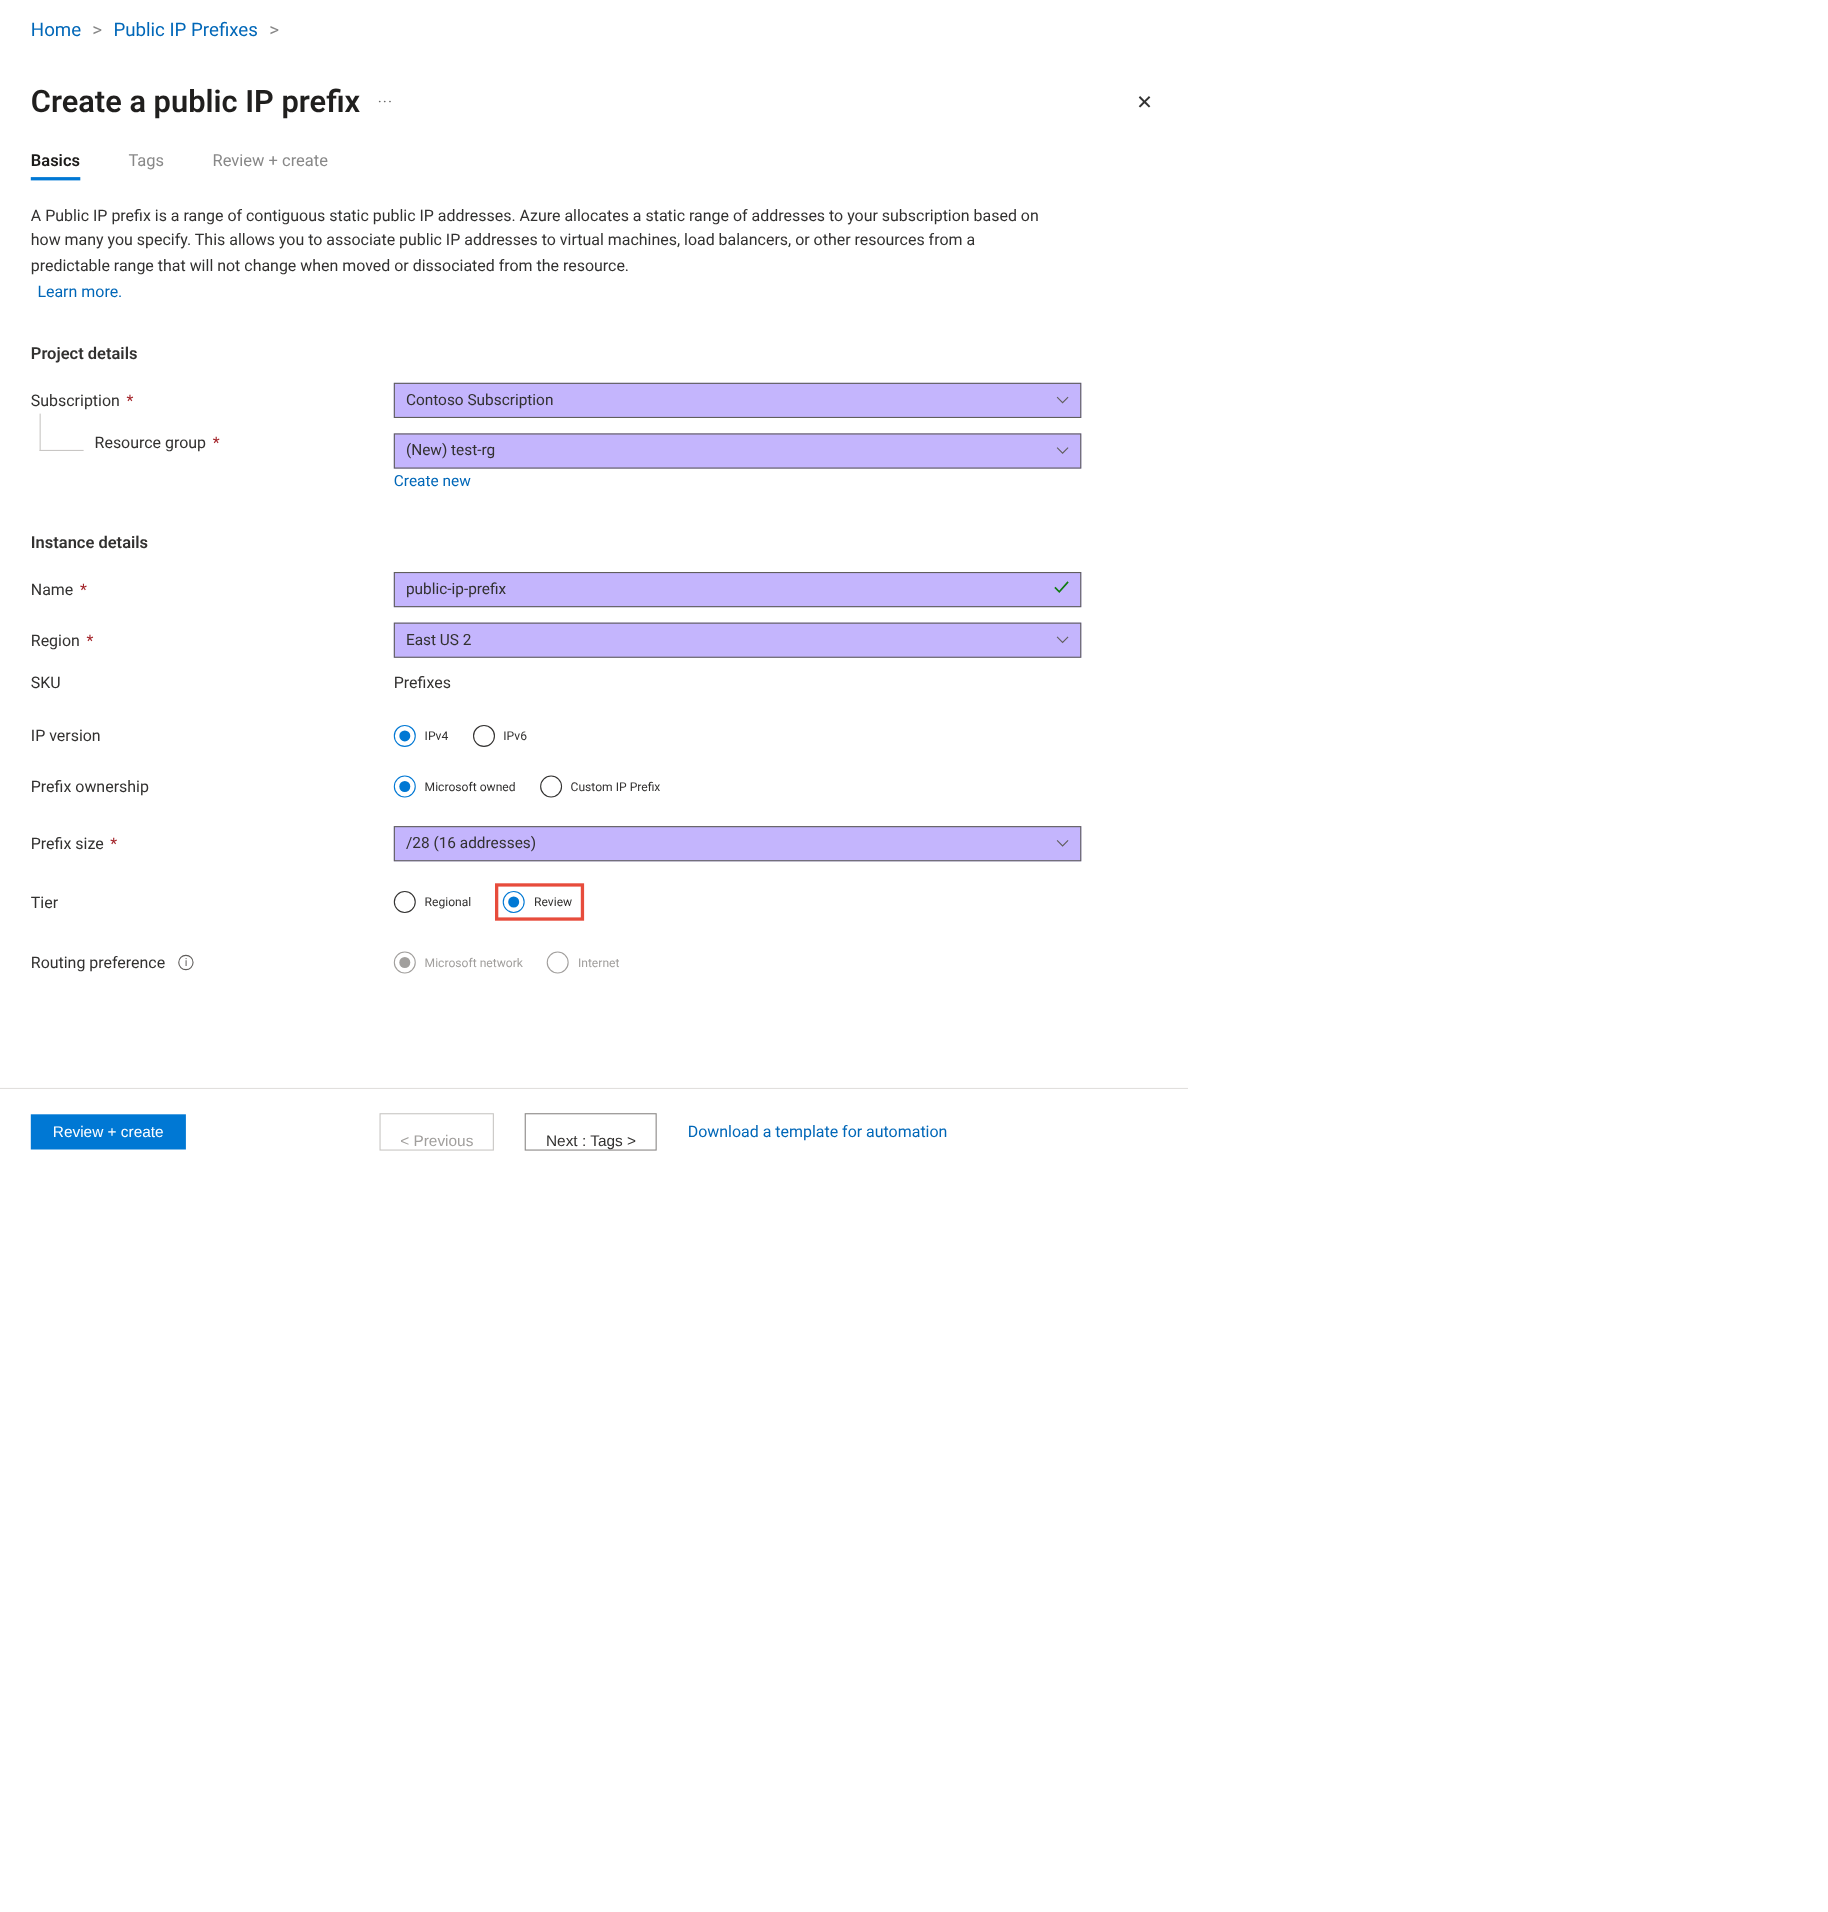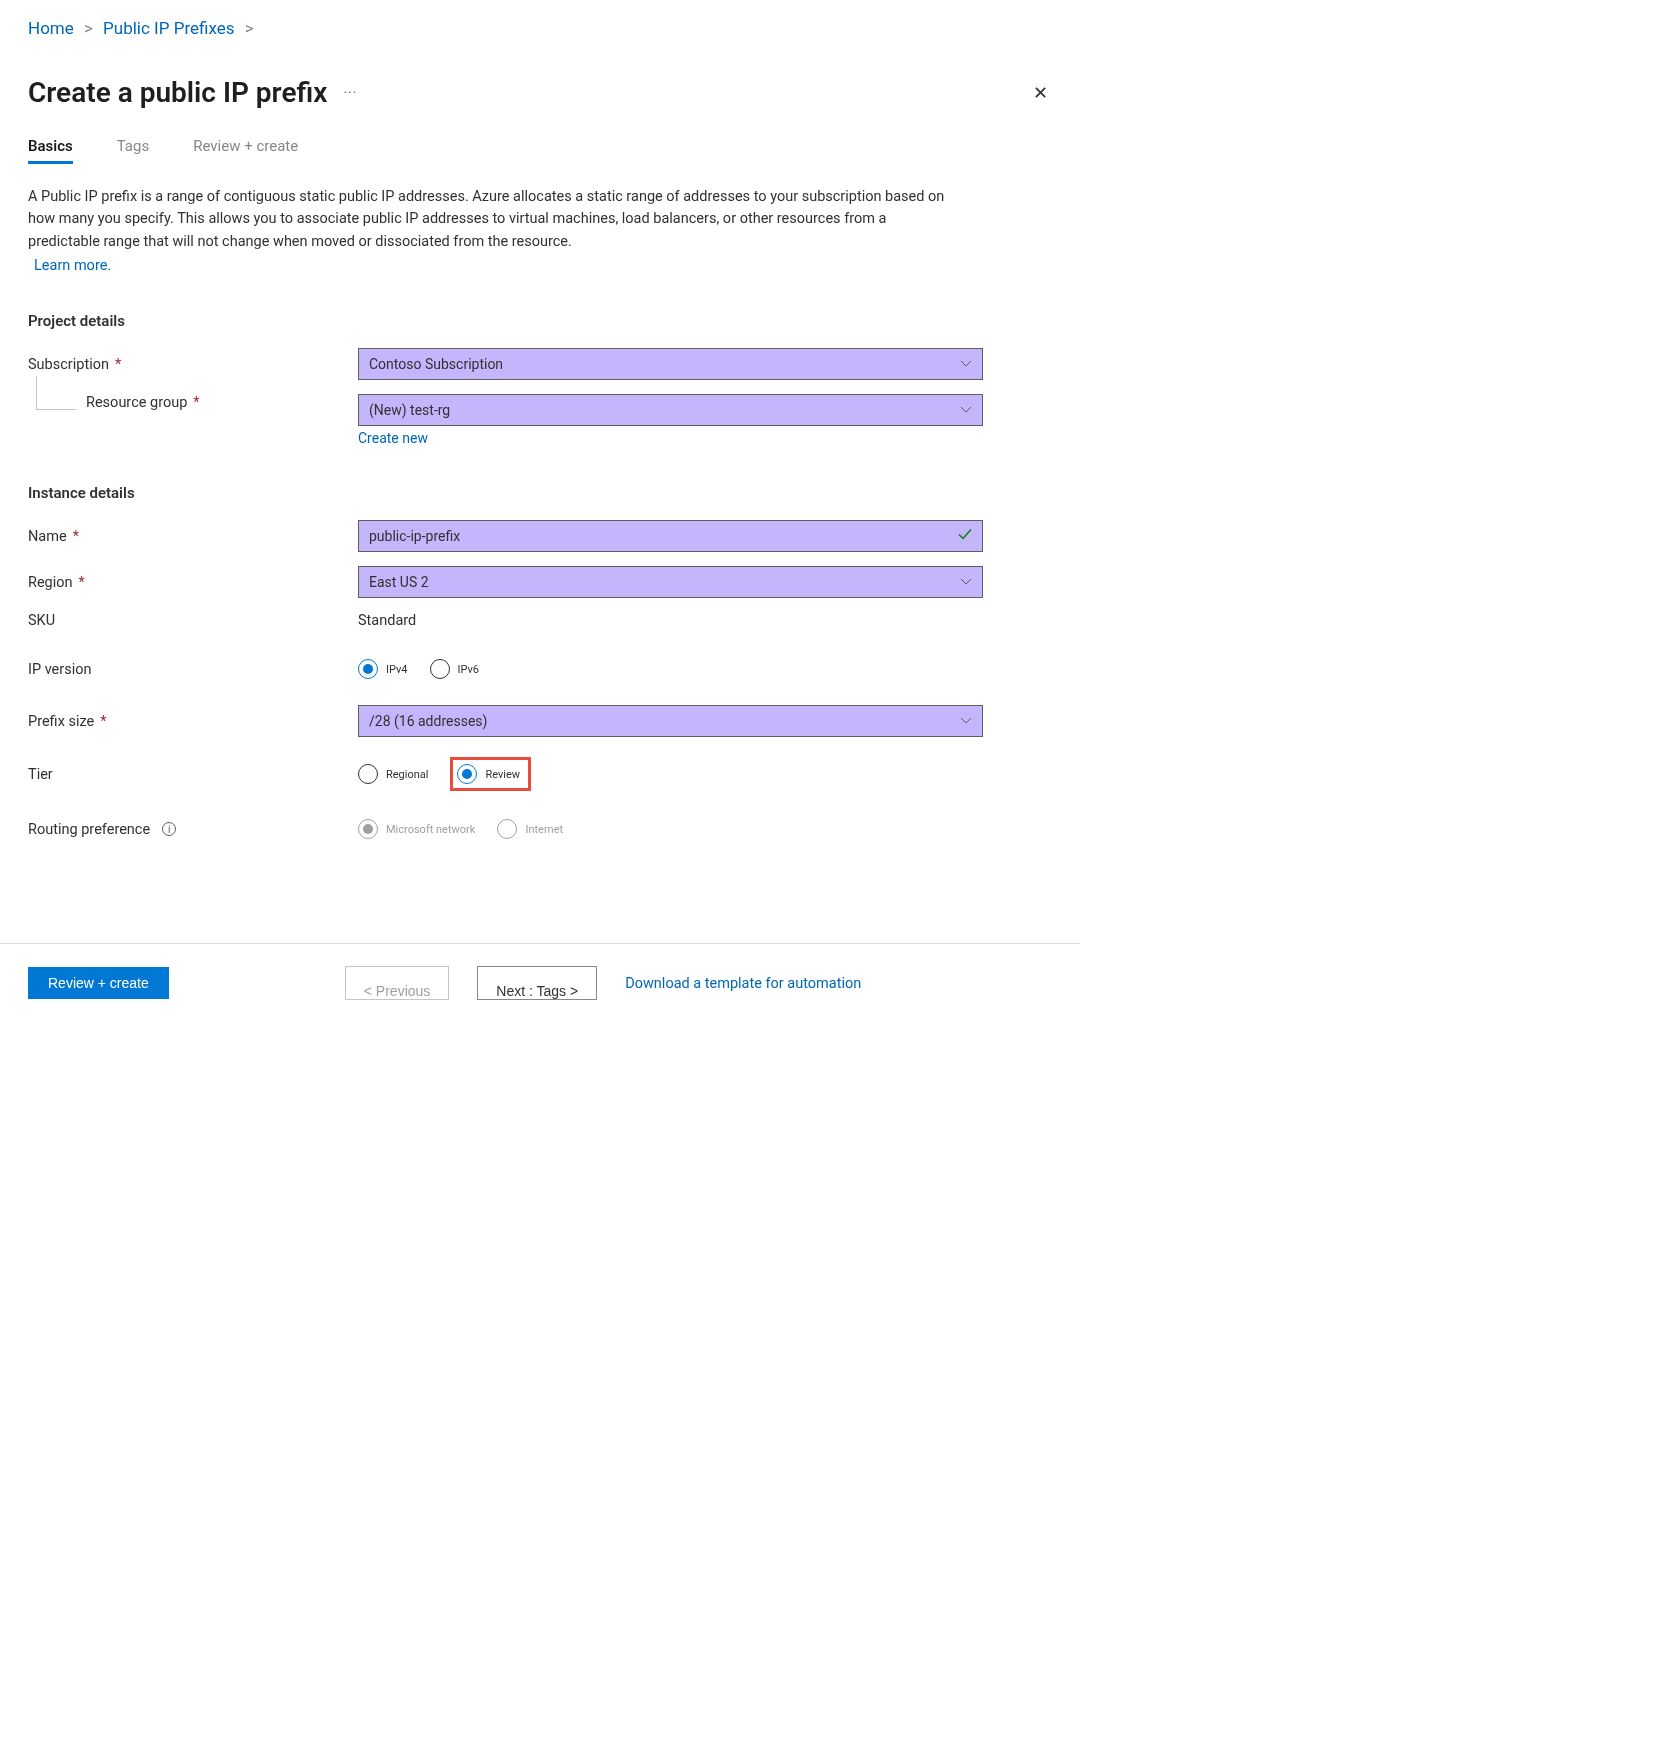--- a/index.html
+++ b/index.html
@@ -173,21 +173,21 @@
           </svg>
       </div>
     </div>
   </div>
 
   <div class="row" style="margin-bottom:30px;">
     <div class="label-col">
       <span>SKU</span>
     </div>
     <div class="ctl-col">
-      <span class="static-val">Standard</span>
+      <span class="static-val">Prefixes</span>
     </div>
   </div>
 
   <div class="row" style="margin-bottom:26px;">
     <div class="label-col">
       <span>IP version</span>
     </div>
     <div class="ctl-col radio-row">
       <label class="radio selected">
         <span class="radio-circle">
@@ -195,20 +195,37 @@
           </span>
         <span>IPv4</span>
       </label>
       <label class="radio">
         <span class="radio-circle"></span>
         <span>IPv6</span>
       </label>
     </div>
   </div>
 
+  <div class="row" style="margin-bottom:26px;">
+    <div class="label-col">
+      <span>Prefix ownership</span>
+    </div>
+    <div class="ctl-col radio-row">
+      <label class="radio selected">
+        <span class="radio-circle">
+            <span class="radio-dot"></span>
+          </span>
+        <span>Microsoft owned</span>
+      </label>
+      <label class="radio">
+        <span class="radio-circle"></span>
+        <span>Custom IP Prefix</span>
+      </label>
+    </div>
+  </div>
 
   <div class="row">
     <div class="label-col">
       <span>Prefix size</span>
       <span class="req">*</span>
     </div>
     <div class="ctl-col">
       <div class="select">
         <span>/28 (16 addresses)</span>
         <svg class="chev" viewBox="0 0 12 12">

